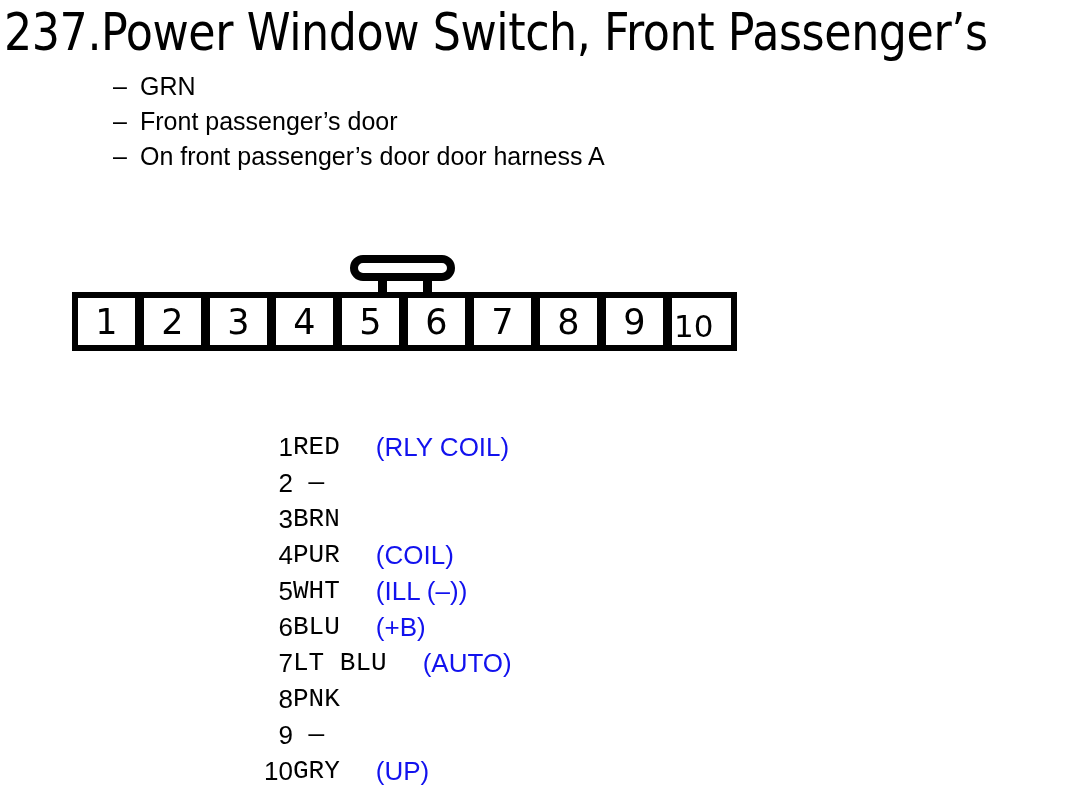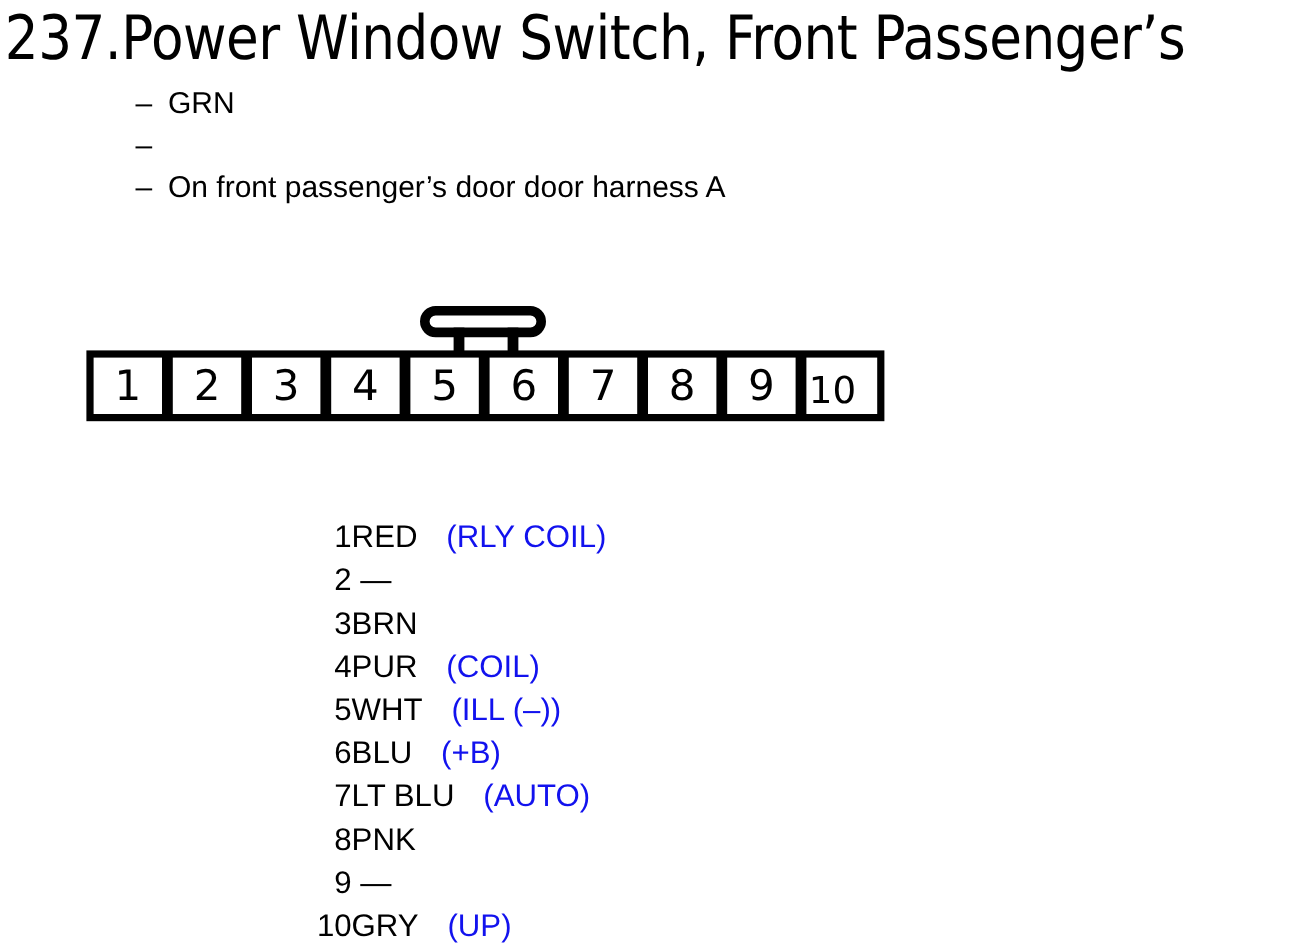--- a/index.html
+++ b/index.html
@@ -120,39 +120,41 @@
     line-height: 36px;
     white-space: nowrap;
   }
   .pin-num {
     width: 37px;
     flex: 0 0 37px;
     text-align: right;
   }
   .pin-color {
     white-space: pre;
+    font-family: Liberation Mono, monospace;
   }
   .pin-func {
-    margin-left: 24px;
+    margin-left: 36px;
     color: var(--func-color, #1212ee);
     white-space: pre;
   }
 </style>
 </head>
 <body style="background: rgb(255, 255, 255); color: rgb(0, 0, 0);">
 
 <h1 class="page-title">237.Power Window Switch, Front Passenger’s</h1>
 
 <ul class="notes">
   <li>
     <span class="note-dash">–</span>
     <span>GRN</span>
   </li>
   <li>
     <span class="note-dash">–</span>
+    <span>Front passenger’s door</span>
   </li>
   <li>
     <span class="note-dash">–</span>
     <span>On front passenger’s door door harness A</span>
   </li>
 </ul>
 
 <div class="latch-bar"></div>
 <div class="latch-leg left"></div>
 <div class="latch-leg right"></div>

